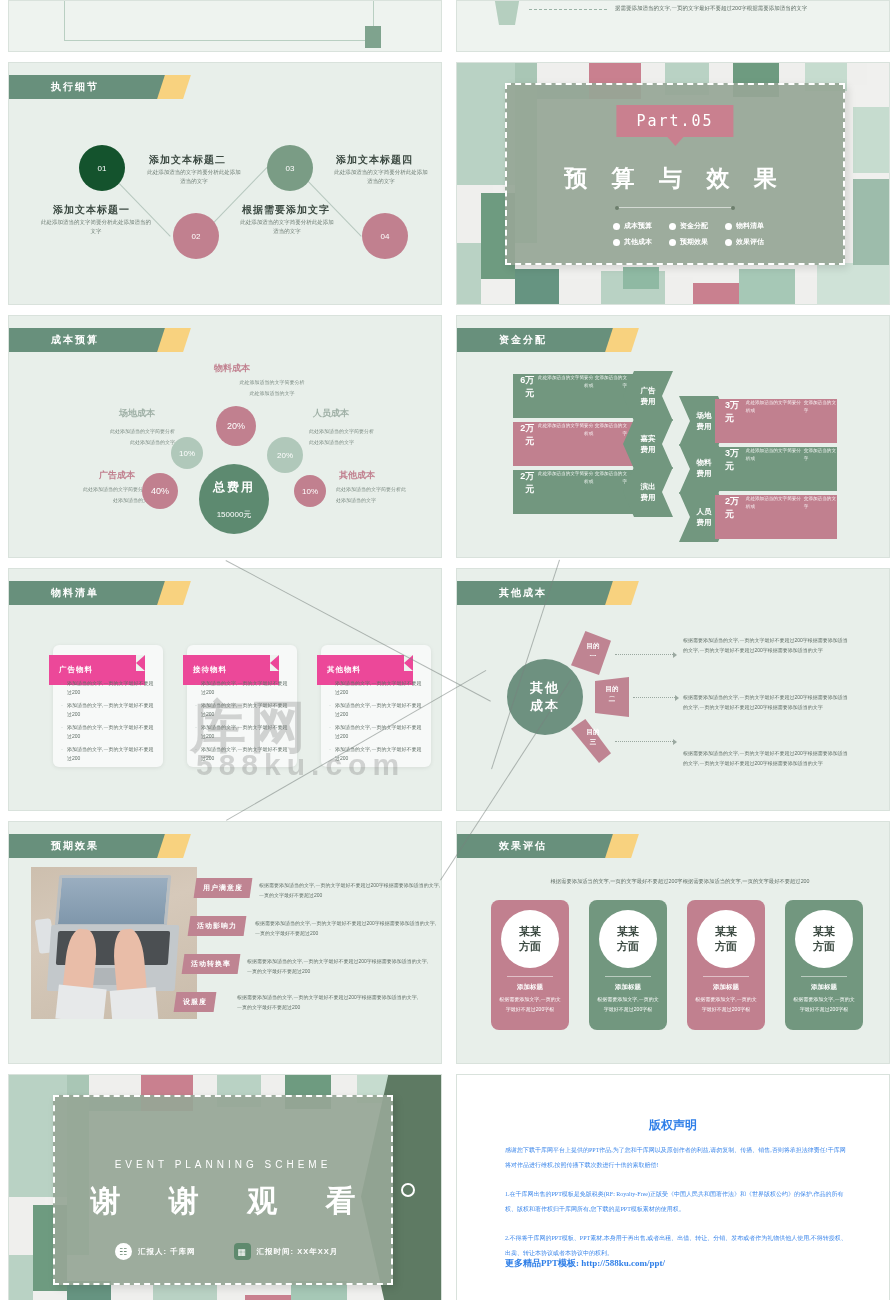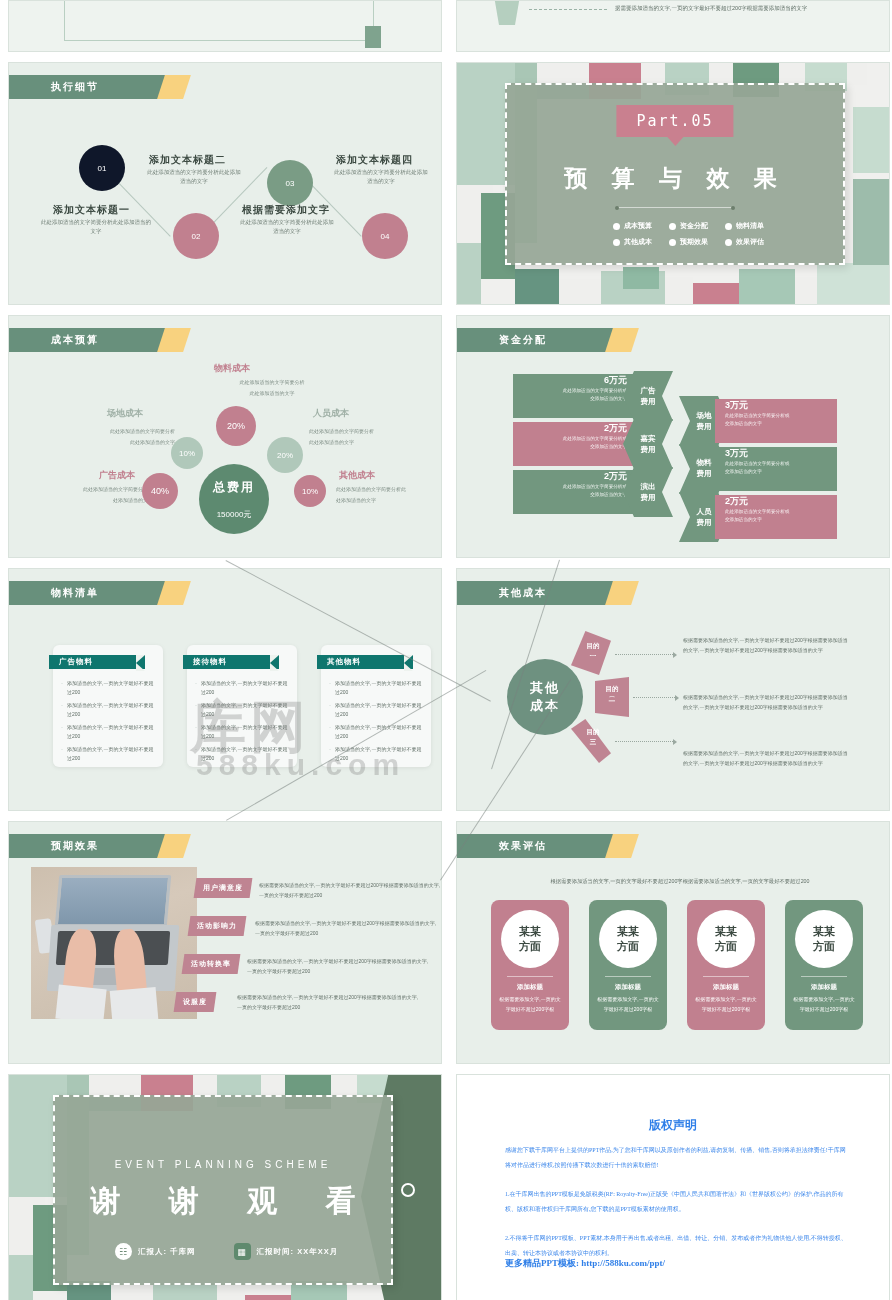--- a/index.html
+++ b/index.html
@@ -132,40 +132,40 @@
   
   .cb-circ {
     position: absolute; border-radius: 50%;
     display: flex; flex-direction: column; align-items: center; justify-content: center;
     color: #fff;
   }
   .cb-h { position: absolute; font-size: 9px; font-weight: bold; }
   .cb-p { position: absolute; font-size: 5px; color: #7d8c84; line-height: 9px; }
 
   
-  .bar { position: absolute; height: 44px; display:flex; flex-direction:column; justify-content:flex-start; }
+  .bar { position: absolute; height: 44px; display:flex; flex-direction:row; justify-content:space-between; }
   .bar .amt { font-size: 9px; font-weight: bold; color: #fff; }
   .bar .des { font-size: 4.6px; color: #fff; line-height: 8px; opacity: .92; }
   .hex {
     position: absolute; width: 50px; height: 50px;
     clip-path: polygon(22% 0, 100% 0, 78% 50%, 100% 100%, 22% 100%, 0 50%);
     display:flex; flex-direction:column; align-items:center; justify-content:center;
     color:#fff; font-size: 7.5px; font-weight: bold; line-height: 11px;
   }
   .hex.rev { clip-path: polygon(0 0, 78% 0, 100% 50%, 78% 100%, 0 100%, 22% 50%); }
 
   
   .mcard {
     position: absolute; width: 110px; height: 122px;
     background: #f7f9f8; border-radius: 6px;
     box-shadow: 0 1px 4px rgba(0,0,0,.08);
   }
   .mband {
-    position: absolute; left: -4px; top: 10px; width: 96px; height: 14px;
-    background: #0f766e; display:flex; align-items:center;
+    position: absolute; left: -4px; top: 10px; width: 96px; height: 30px;
+    background: #ec4899; display:flex; align-items:center;
   }
   .mband span { color:#fff; font-size: 7.5px; font-weight:bold; margin-left:10px; letter-spacing:1px; }
   .mband:after {
     content:""; position:absolute; right:0; top:0;
     border-top: 8.5px solid #eef3ef; border-bottom: 8.5px solid #eef3ef;
     border-right: 9px solid transparent; border-left:0;
   }
   .mul { position: absolute; left: 8px; right: 6px; top: 34px; }
   .mli { display:flex; gap:4px; font-size: 5px; color:#5f6d65; line-height: 9px; margin-bottom: 4px; }
   .mli .bd { color:#8fa79a; font-size:6px; line-height:9px; }
@@ -288,27 +288,27 @@
     <div class="slide">
       <div class="ribbon">
         <span class="txt">执行细节</span>
       </div>
       <div class="ribbon-accent"></div>
 
       <div class="exec-line" style="left:95px; top:104px; width:96px; transform:rotate(46deg);"></div>
       <div class="exec-line" style="left:191px; top:173px; width:96px; transform:rotate(-46deg);"></div>
       <div class="exec-line" style="left:286px; top:104px; width:96px; transform:rotate(46deg);"></div>
 
-      <div class="circ" style="left:70px; top:82px; width:46px; height:46px; background:#0f172a;">
+      <div class="circ" style="left:70px; top:82px; width:46px; height:46px; background:#14532d;">
         <span>01</span>
       </div>
       <div class="circ" style="left:164px; top:150px; width:46px; height:46px; background:#c1808f;">
         <span>02</span>
       </div>
-      <div class="circ" style="left:258px; top:97px; width:46px; height:46px; background:#7a9c85;">
+      <div class="circ" style="left:258px; top:82px; width:46px; height:46px; background:#7a9c85;">
         <span>03</span>
       </div>
       <div class="circ" style="left:353px; top:150px; width:46px; height:46px; background:#c1808f;">
         <span>04</span>
       </div>
 
       <div class="ex-h" style="left:44px; top:140px;">添加文本标题一</div>
       <div class="ex-p" style="left:30px; top:155px; width:114px;">此处添加适当的文字简要分析此处添加适当的文字</div>
 
       <div class="ex-h" style="left:140px; top:90px;">添加文本标题二</div>
@@ -387,21 +387,21 @@
     <div class="slide">
       <div class="ribbon">
         <span class="txt">成本预算</span>
       </div>
       <div class="ribbon-accent"></div>
 
       <div class="cb-h" style="left:205px; top:46px; color:#c1808f;">物料成本</div>
       <div class="cb-p" style="left:183px; top:62px; width:160px; text-align:center;">此处添加适当的文字简要分析</div>
       <div class="cb-p" style="left:183px; top:73px; width:160px; text-align:center;">此处添加适当的文字</div>
 
-      <div class="cb-h" style="left:98px; top:91px; color:#9fb0a6;">场地成本</div>
+      <div class="cb-h" style="left:110px; top:91px; color:#9fb0a6;">场地成本</div>
       <div class="cb-p" style="left:26px; top:111px; width:140px; text-align:right;">此处添加适当的文字简要分析</div>
       <div class="cb-p" style="left:26px; top:122px; width:140px; text-align:right;">此处添加适当的文字</div>
 
       <div class="cb-h" style="left:304px; top:91px; color:#9fb0a6;">人员成本</div>
       <div class="cb-p" style="left:300px; top:111px; width:130px;">此处添加适当的文字简要分析</div>
       <div class="cb-p" style="left:300px; top:122px; width:130px;">此处添加适当的文字</div>
 
       <div class="cb-h" style="left:90px; top:153px; color:#c1808f;">广告成本</div>
       <div class="cb-p" style="left:22px; top:169px; width:122px; text-align:right;">此处添加适当的文字简要分析此</div>
       <div class="cb-p" style="left:22px; top:180px; width:122px; text-align:right;">处添加适当的文字</div>

